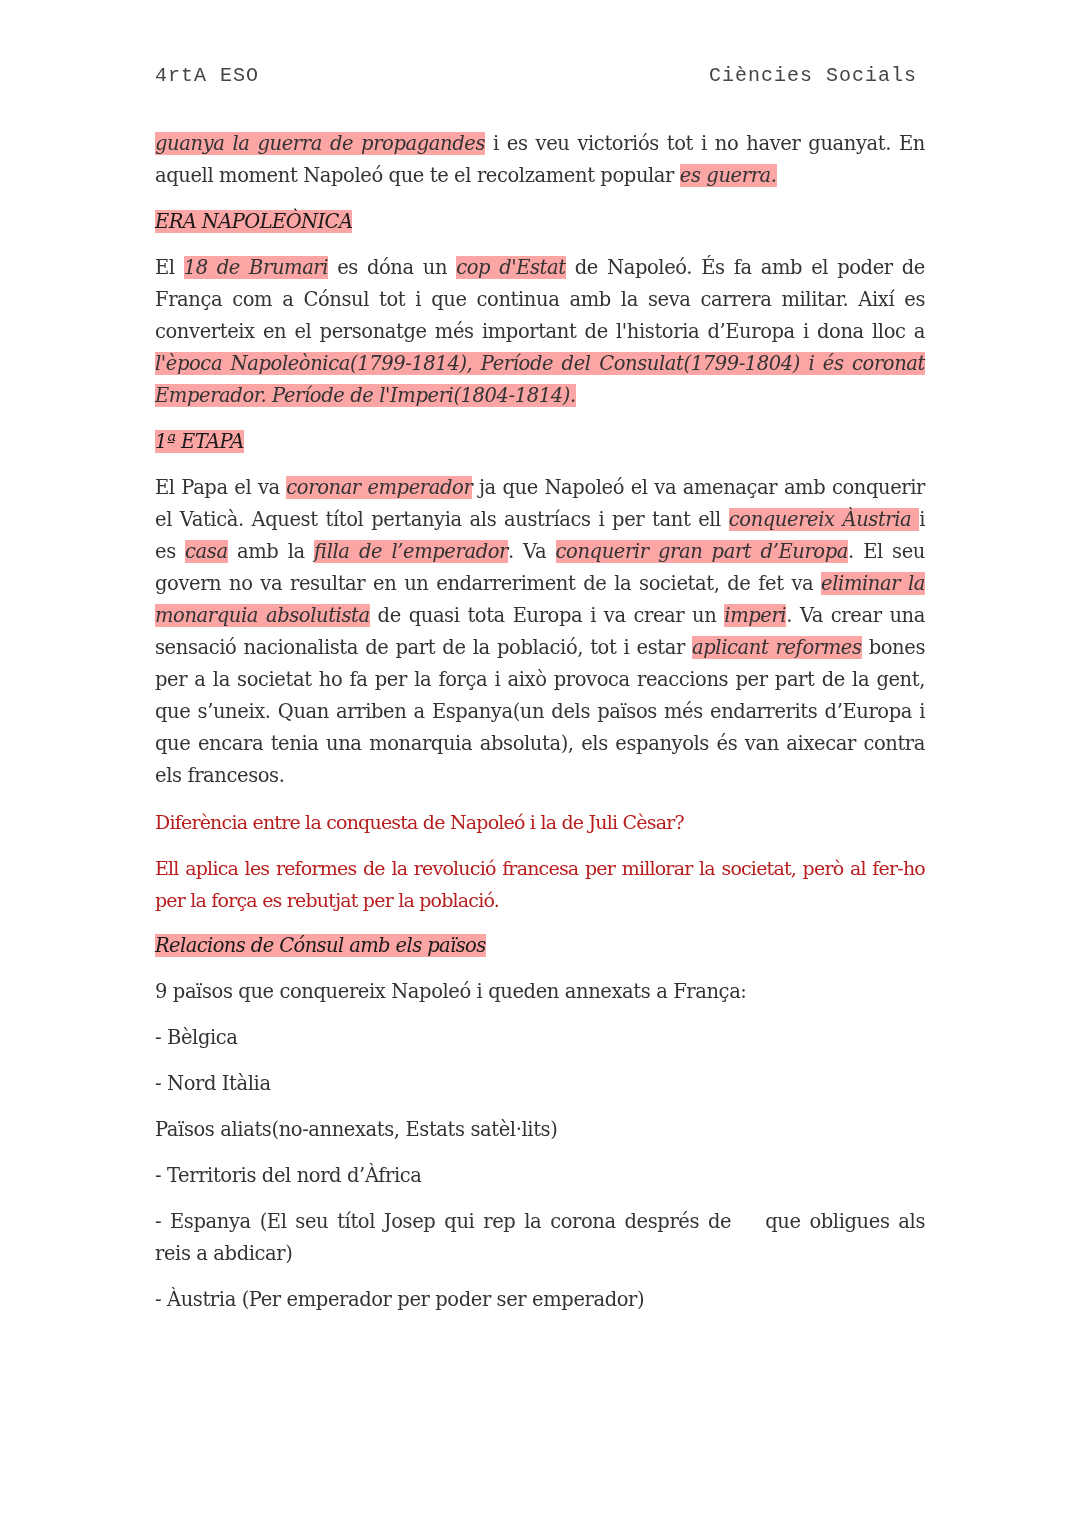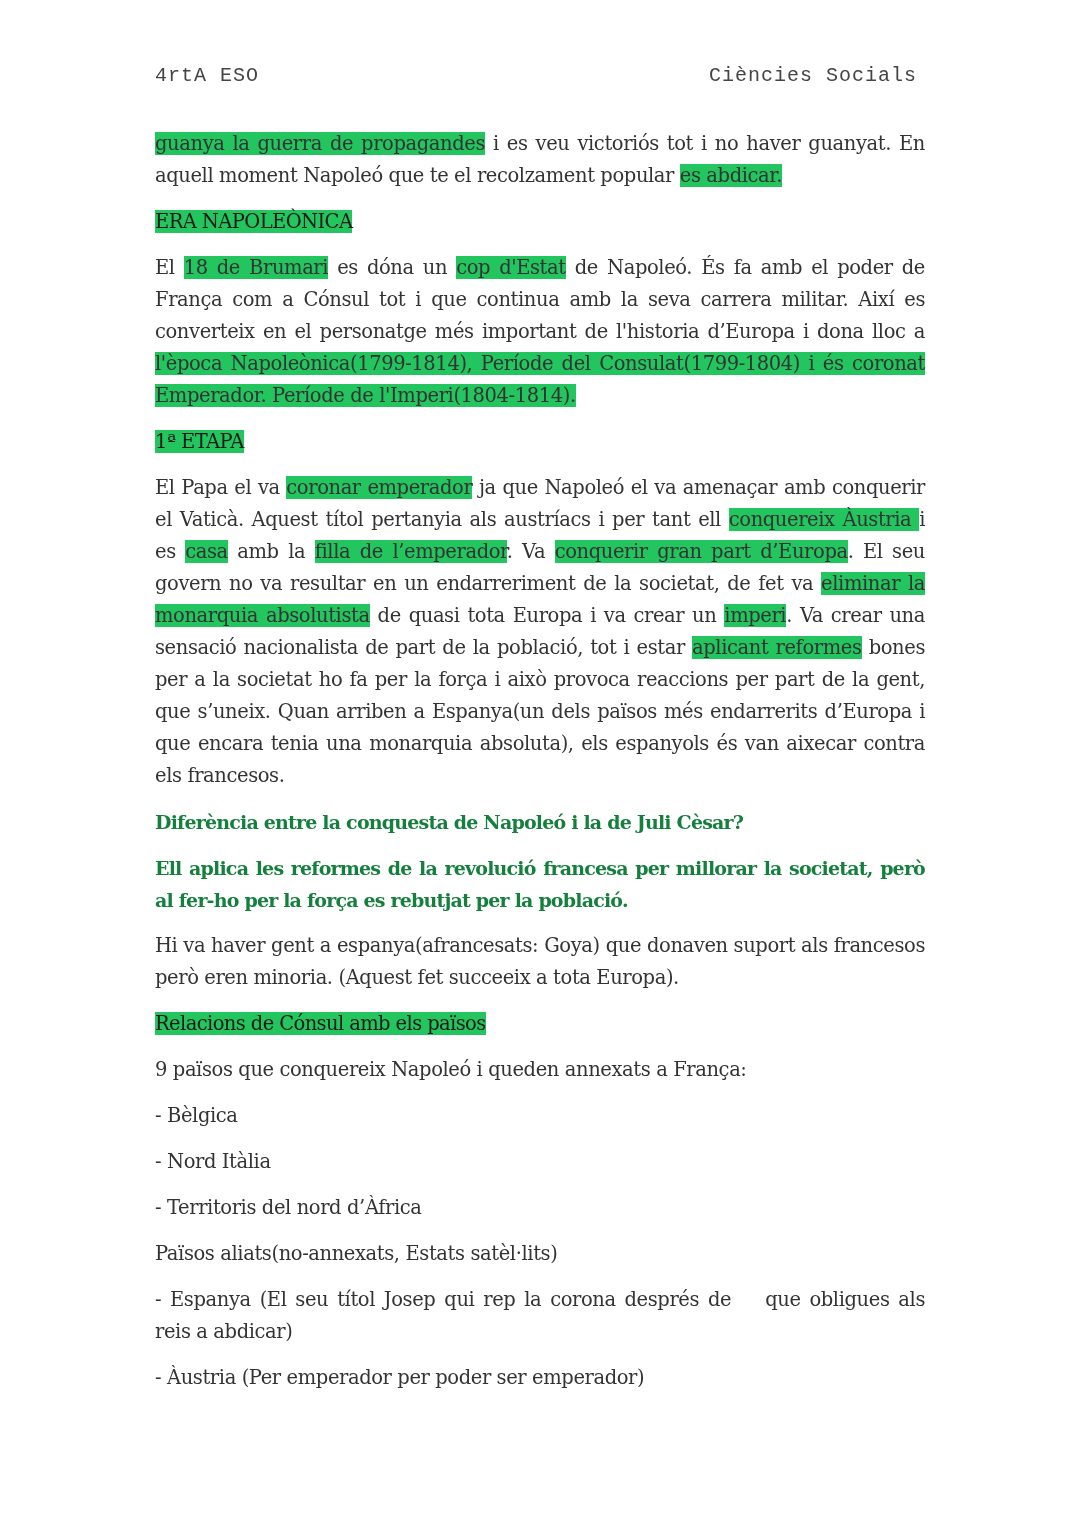--- a/index.html
+++ b/index.html
@@ -7,53 +7,52 @@
   .page { position: absolute; left: 155px; top: 0; width: 770px; }
   .header { position: absolute; top: 64px; left: 0; width: 770px; height: 22px;
     font-family: "Liberation Mono", monospace; font-size: 20px; color: #444; letter-spacing: 1px; }
   .header .left { position: absolute; left: 0; top: 0; }
   .header .right { position: absolute; right: 8px; top: 0; }
   .body { position: absolute; top: 128px; left: 0; width: 770px;
     font-family: "DejaVu Serif", serif; font-size: 19.5px; color: #333; line-height: 32px; }
   .p { margin: 0 0 14px 0; text-align: justify; letter-spacing: -0.4px; }
   .p.left { text-align: left; }
   .h { margin: 0 0 14px 0; color: #1a1a1a; letter-spacing: -0.6px; }
-  .strong { color: #15803d; font-weight: bold; letter-spacing: -0.8px; font-size: 19px; }
-  .hl { background: #22c55e; }
+  .strong { color: #b91c1c; font-weight: normal; letter-spacing: -0.8px; font-size: 19px; }
+  .hl { background: #fca5a5; font-style: italic; }
   .gap { display: inline-block; width: 34px; }
 </style>
 </head>
 <body>
 
 <div class="page">
   <div class="header">
     <span class="left">4rtA ESO</span>
     <span class="right">Ciències Socials</span>
   </div>
 
   <div class="body">
-    <p class="p"><span class="hl">guanya la guerra de propagandes</span><span> i es veu victoriós tot i no haver guanyat. En aquell moment Napoleó que te el recolzament popular </span><span class="hl">es abdicar.</span></p>
+    <p class="p"><span class="hl">guanya la guerra de propagandes</span><span> i es veu victoriós tot i no haver guanyat. En aquell moment Napoleó que te el recolzament popular </span><span class="hl">es guerra.</span></p>
 
     <p class="h"><span class="hl">ERA NAPOLEÒNICA</span></p>
 
     <p class="p"><span>El </span><span class="hl">18 de Brumari</span><span> es dóna un </span><span class="hl">cop d'Estat</span><span> de Napoleó. És fa amb el poder de França com a Cónsul tot i que continua amb la seva carrera militar. Així es converteix en el personatge més important de l'historia d’Europa i dona lloc a </span><span class="hl">l'època Napoleònica(1799-1814), Període del Consulat(1799-1804) i és coronat Emperador. Període de l'Imperi(1804-1814).</span></p>
 
     <p class="h"><span class="hl">1ª ETAPA</span></p>
 
     <p class="p"><span>El Papa el va </span><span class="hl">coronar emperador</span><span> ja que Napoleó el va amenaçar amb conquerir el Vaticà. Aquest títol pertanyia als austríacs i per tant ell </span><span class="hl">conquereix Àustria </span><span>i es </span><span class="hl">casa</span><span> amb la </span><span class="hl">filla de l’emperador</span><span>. Va </span><span class="hl">conquerir gran part d’Europa</span><span>. El seu govern no va resultar en un endarreriment de la societat, de fet va </span><span class="hl">eliminar la monarquia absolutista</span><span> de quasi tota Europa i va crear un </span><span class="hl">imperi</span><span>. Va crear una sensació nacionalista de part de la població, tot i estar </span><span class="hl">aplicant reformes</span><span> bones per a la societat ho fa per la força i això provoca reaccions per part de la gent, que s’uneix. Quan arriben a Espanya(un dels països més endarrerits d’Europa i que encara tenia una monarquia absoluta), els espanyols és van aixecar contra els francesos.</span></p>
 
     <p class="p left strong">Diferència entre la conquesta de Napoleó i la de Juli Cèsar?</p>
     <p class="p strong">Ell aplica les reformes de la revolució francesa per millorar la societat, però al fer-ho per la força es rebutjat per la població.</p>
 
-    <p class="p">Hi va haver gent a espanya(afrancesats: Goya) que donaven suport als francesos però eren minoria. (Aquest fet succeeix a tota Europa).</p>
 
     <p class="h"><span class="hl">Relacions de Cónsul amb els països</span></p>
 
     <p class="p left">9 països que conquereix Napoleó i queden annexats a França:</p>
     <p class="p left">- Bèlgica</p>
     <p class="p left">- Nord Itàlia</p>
+    <p class="p left">Països aliats(no-annexats, Estats satèl·lits)</p>
+
     <p class="p left">- Territoris del nord d’Àfrica</p>
-
-    <p class="p left">Països aliats(no-annexats, Estats satèl·lits)</p>
     <p class="p"><span>- Espanya (El seu títol Josep qui rep la corona després de</span><span class="gap"></span><span>que obligues als reis a abdicar)</span></p>
     <p class="p left">- Àustria (Per emperador per poder ser emperador)</p>
   </div>
 </div>
 
 </body></html>

